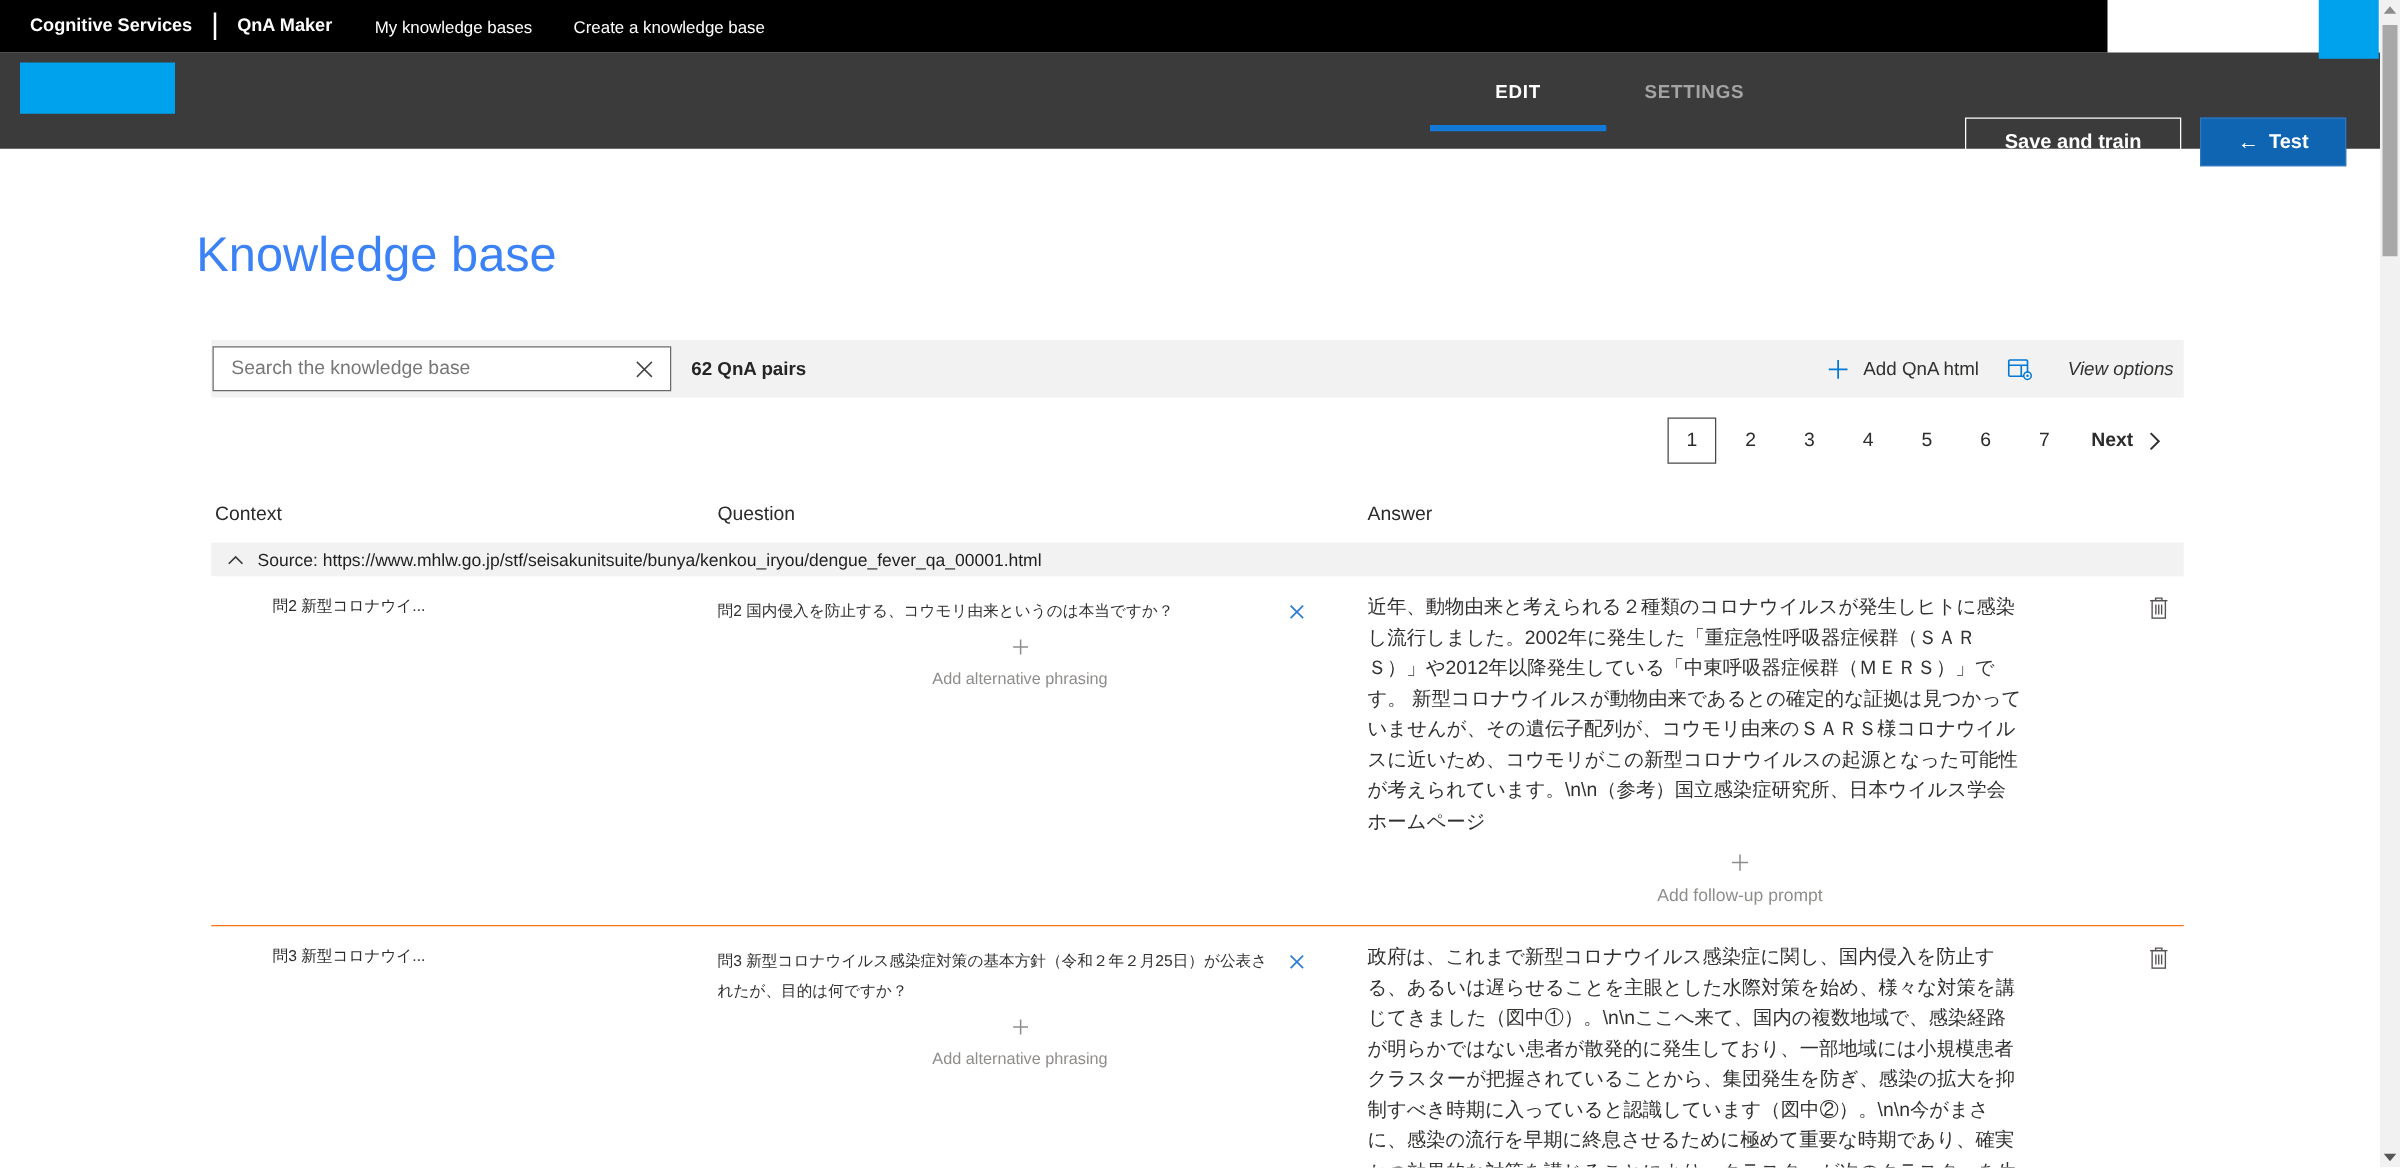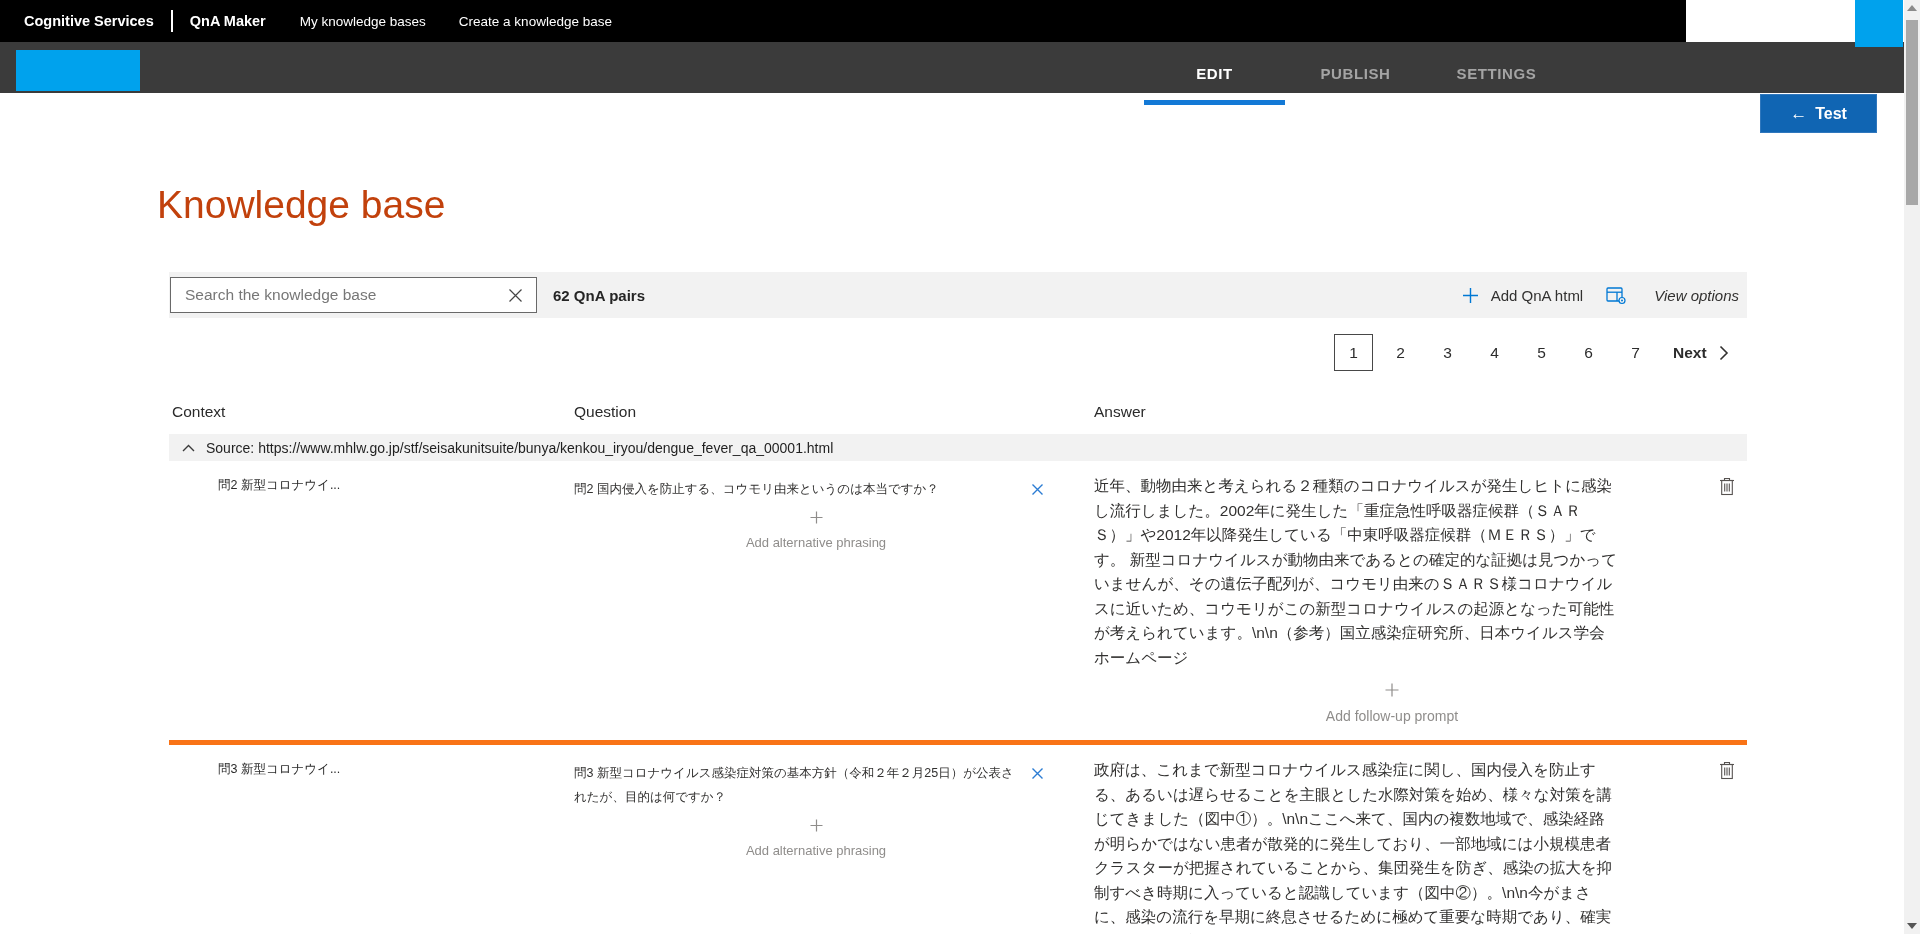--- a/index.html
+++ b/index.html
@@ -15,37 +15,37 @@
   .brand{font-size:14.5px;font-weight:700;cursor:pointer;}
   .tb-divider{width:2px;height:22px;background:#fff;margin:0 17px;}
   .app{font-size:14.5px;font-weight:700;margin-right:34px;cursor:pointer;}
   .tb-nav{font-size:13.5px;margin-right:33px;cursor:pointer;}
   .tb-help{position:absolute;left:1741px;top:0;height:42px;display:flex;align-items:center;
     font-size:17px;color:#fff;cursor:pointer;}
   .tb-smiley{position:absolute;left:1806px;top:11px;cursor:pointer;}
   .tb-avatar{position:absolute;left:1855px;top:0;width:48px;height:47px;background:#00a2ed;z-index:20;cursor:pointer;}
 
   
-  .appbar{position:absolute;left:0;top:42px;width:1920px;height:51px;background:#3b3b3b;}
+  .appbar{position:absolute;left:0;top:42px;width:1920px;height:77px;background:#3b3b3b;}
   .logo{position:absolute;left:16px;top:8px;width:124px;height:41px;background:#00a2ed;cursor:pointer;}
   .tabs{position:absolute;left:1144px;top:0;height:63px;display:flex;}
   .tab{width:141px;height:63px;display:flex;align-items:center;justify-content:center;
     font-size:15px;font-weight:600;letter-spacing:.6px;color:#a4a4a4;position:relative;cursor:pointer;}
   .tab.active{color:#fff;font-weight:700;}
   .tab-underline{position:absolute;left:0;bottom:0;width:100%;height:5px;background:#1379d6;}
   .btn-save{position:absolute;left:1572px;top:52px;width:173px;height:39px;background:transparent;
     border:1px solid #fff;color:#fff;font-size:16px;font-weight:700;font-family:inherit;
     box-sizing:border-box;cursor:pointer;}
   .btn-test{position:absolute;left:1760px;top:52px;width:117px;height:39px;background:#1065b3;
     border:1px solid #39e;border-color:#2f77bd;color:#fff;font-size:16px;font-weight:700;font-family:inherit;
     display:flex;align-items:center;justify-content:center;gap:8px;box-sizing:border-box;cursor:pointer;}
   .btn-test .arrow{font-weight:400;font-size:17px;}
 
   
-  .page-title{position:absolute;left:157px;top:183px;font-size:39px;font-weight:300;color:#c2410c;}
+  .page-title{position:absolute;left:157px;top:183px;font-size:39px;font-weight:300;color:#3b82f6;}
 
   
   .toolbar{position:absolute;left:169px;top:272px;width:1578px;height:46px;background:#f2f2f2;
     display:flex;align-items:center;box-sizing:border-box;}
   .search-box{margin-left:1px;width:367px;height:36px;background:#fff;border:1px solid #696969;
     display:flex;align-items:center;box-sizing:border-box;}
   .search-input{flex:1;border:none;outline:none;padding:0 0 0 14px;font-size:15.5px;
     font-family:inherit;color:#737373;background:transparent;min-width:0;}
   .search-input::placeholder{color:#777;}
   .search-clear{width:42px;height:100%;display:flex;align-items:center;justify-content:center;cursor:pointer;}
@@ -68,21 +68,21 @@
   .th{box-sizing:border-box;}
   .th-context{width:396px;padding-left:3px;}
   .th-question{width:513px;padding-left:9px;}
   .th-answer{padding-left:16px;}
 
   .source-row{position:absolute;left:169px;top:434px;width:1578px;height:27px;background:#f2f2f2;
     display:flex;align-items:center;box-sizing:border-box;padding-left:13px;gap:11px;
     font-size:14px;color:#1f1f1f;}
 
   .qa-rows{position:absolute;left:169px;top:461px;width:1578px;}
-  .qa-row{display:flex;padding:13px 0 16px;border-bottom:5px solid #f97316;box-sizing:border-box;}
+  .qa-row{display:flex;padding:13px 0 16px;border-bottom:1px solid #f97316;box-sizing:border-box;}
   .qa-row:last-child{border-bottom:none;}
   .cell{box-sizing:border-box;}
   .cell-context{width:396px;padding:3px 30px 0 49px;font-size:12.5px;color:#2b2b2b;}
   .cell-question{width:513px;padding:3px 20px 0 9px;}
   .q-line{display:flex;align-items:flex-start;}
   .q-text{width:447px;font-size:12.5px;line-height:24px;color:#323130;}
   .q-x{margin-left:10px;margin-top:6px;cursor:pointer;flex:none;}
   .add-link{display:flex;align-items:center;gap:11px;margin-top:10px;color:#8f8d8b;
     font-size:13px;cursor:pointer;flex-direction:column;}
   .cell-answer{width:612px;padding:0 0 0 16px;}
@@ -121,23 +121,20 @@
 <div class="tb-avatar"></div>
 
 <div class="appbar">
   <div class="logo"></div>
   <div class="tabs">
     <div class="tab active">
       <span>EDIT</span>
       <div class="tab-underline"></div>
     </div>
     <div class="tab">
-      <span>PUBLISH</span>
-    </div>
-    <div class="tab">
       <span>SETTINGS</span>
     </div>
   </div>
   <button class="btn-save">Save and train</button>
   <div class="btn-test">
     <span class="arrow">←</span>
     <span>Test</span>
   </div>
 </div>
 

